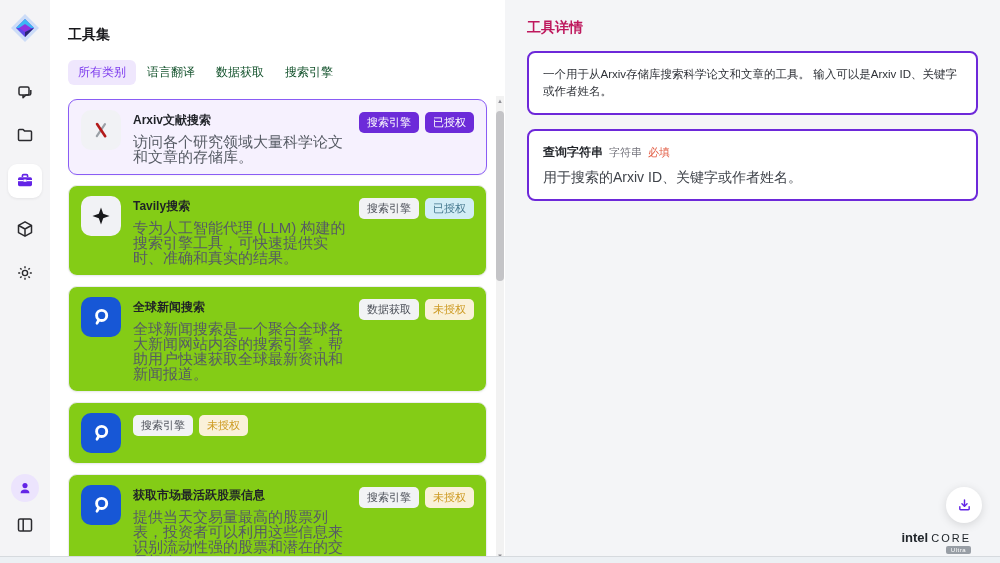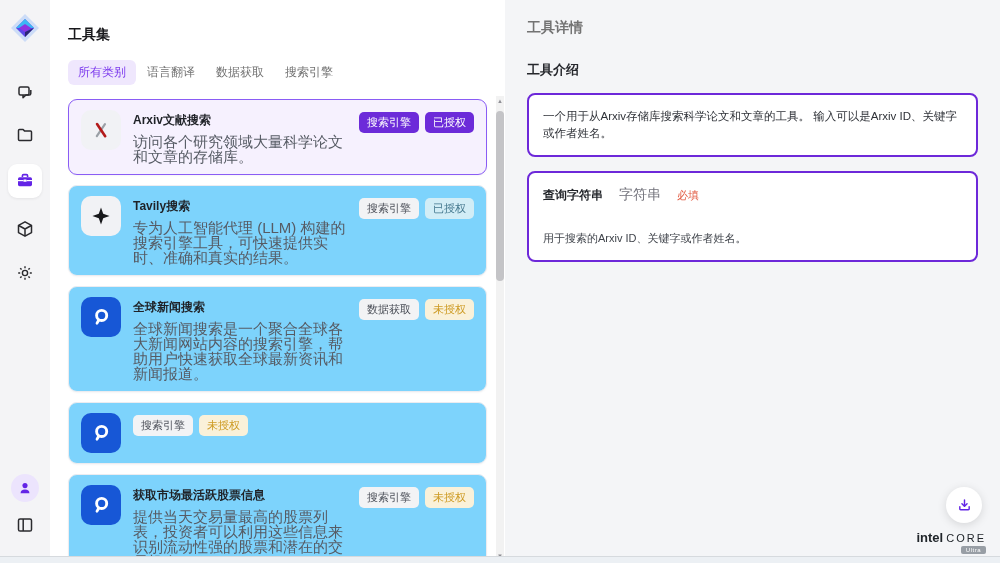--- a/index.html
+++ b/index.html
@@ -31,25 +31,25 @@
   }
   .ri-layout { margin-bottom:20px; }
 
   
   .list-panel {
     position:absolute; left:50px; top:8px; width:455px; height:556px;
     background:#fff; padding:18px 0 0 18px;
   }
   .list-title { font-size:14px; font-weight:bold; color:#18181b; }
   .tabs { display:flex; gap:1px; margin-top:16px; align-items:center; }
-  .tab { font-size:12px; color:#737373; padding:4px 10px; border-radius:6px; cursor:pointer; white-space:nowrap; }
+  .tab { font-size:12px; color:#14532d; padding:4px 10px; border-radius:6px; cursor:pointer; white-space:nowrap; }
   .tab.active { color:#7c3aed; background:#efe7fd; }
   .cards { margin-top:14px; width:419px; display:flex; flex-direction:column; gap:10px; }
   .card {
-    display:flex; gap:12px; padding:10px 12px; background:#7dd3fc;
+    display:flex; gap:12px; padding:10px 12px; background:#84cc16;
     border:1px solid #ececf0; border-radius:9px; box-shadow:0 1px 2px rgba(17,24,39,.04);
     align-items:flex-start; cursor:pointer;
   }
   .card.selected { background:#f6f1fe; border:1.5px solid #8a5cf5; }
   .card-icon {
     width:40px; height:40px; border-radius:10px; background:#f1f2f5; flex:0 0 40px;
     display:flex; align-items:center; justify-content:center;
   }
   .card-icon svg { width:22px; height:22px; }
   .card-icon.icon-qblue { background:#1757d6; }
@@ -67,39 +67,39 @@
   .scrollbar { position:absolute; right:1px; top:88px; width:8px; height:465px; background:#f2f2f2; }
   .sb-arrow { width:8px; height:10px; font-size:6px; color:#8f8f95; text-align:center; line-height:10px; }
   .sb-thumb { position:absolute; top:15px; left:0; width:8px; height:170px; background:#c4c4c7; border-radius:4px; }
   .sb-down { position:absolute; bottom:0; }
 
   
   .detail-panel {
     position:absolute; left:505px; top:0; width:495px; height:556px;
     background:#f4f5f7; padding:19px 22px 0 22px;
   }
-  .detail-title { font-size:14px; font-weight:bold; color:#737373; }
+  .detail-title { font-size:14px; font-weight:bold; color:#be185d; }
   .section-h { font-size:13px; font-weight:bold; color:#26282d; margin-top:24px; }
   .detail-card {
     margin-top:14px; background:#fff; border:2px solid #6d28d9; border-radius:8px;
     padding:13px 14px; font-size:11.5px; color:#2f3238; line-height:17px;
   }
-  .param-line { display:flex; align-items:baseline; gap:16px; }
+  .param-line { display:flex; align-items:baseline; gap:6px; }
   .param-name { font-size:12px; font-weight:bold; color:#1f2227; }
-  .param-type { font-size:14px; color:#71717a; }
+  .param-type { font-size:11px; color:#71717a; }
   .param-required { font-size:11px; color:#e25c43; }
-  .param-desc { margin-top:26px; font-size:11px; color:#3f434a; }
+  .param-desc { margin-top:8px; font-size:14px; color:#3f434a; }
 
   
   .fab {
     position:absolute; right:18px; bottom:40px; width:36px; height:36px; border-radius:50%;
     background:#fff; box-shadow:0 2px 10px rgba(0,0,0,.13);
     display:flex; align-items:center; justify-content:center; cursor:pointer;
   }
-  .intel-mark { position:absolute; right:14px; bottom:9px; display:flex; flex-direction:column; align-items:flex-end; }
+  .intel-mark { position:absolute; right:29px; bottom:9px; display:flex; flex-direction:column; align-items:flex-end; }
   .intel-line { display:flex; align-items:baseline; gap:3px; }
   .intel-word { font-size:13px; font-weight:bold; color:#21262b; letter-spacing:0; }
   .core-word { font-size:11px; font-weight:500; color:#21262b; letter-spacing:2px; }
   .ultra-chip {
     margin-top:1px; font-size:6px; color:#fff; background:#989ea5;
     padding:1px 5px; border-radius:2px; letter-spacing:.5px;
   }
 
   
   .bottom-strip {
@@ -254,21 +254,20 @@
     </div>
   <div class="scrollbar">
     <div class="sb-arrow">▲</div>
     <div class="sb-thumb"></div>
     <div class="sb-arrow sb-down">▼</div>
   </div>
 </section>
 
 <section class="detail-panel">
   <h1 class="detail-title">工具详情</h1>
-  <h2 class="section-h">工具介绍</h2>
   <div class="detail-card">
     <span>一个用于从Arxiv存储库搜索科学论文和文章的工具。 输入可以是Arxiv ID、关键字或作者姓名。</span>
   </div>
   <div class="detail-card">
     <div class="param-line">
       <span class="param-name">查询字符串</span>
       <span class="param-type">字符串</span>
       <span class="param-required">必填</span>
     </div>
     <div class="param-desc">用于搜索的Arxiv ID、关键字或作者姓名。</div>

